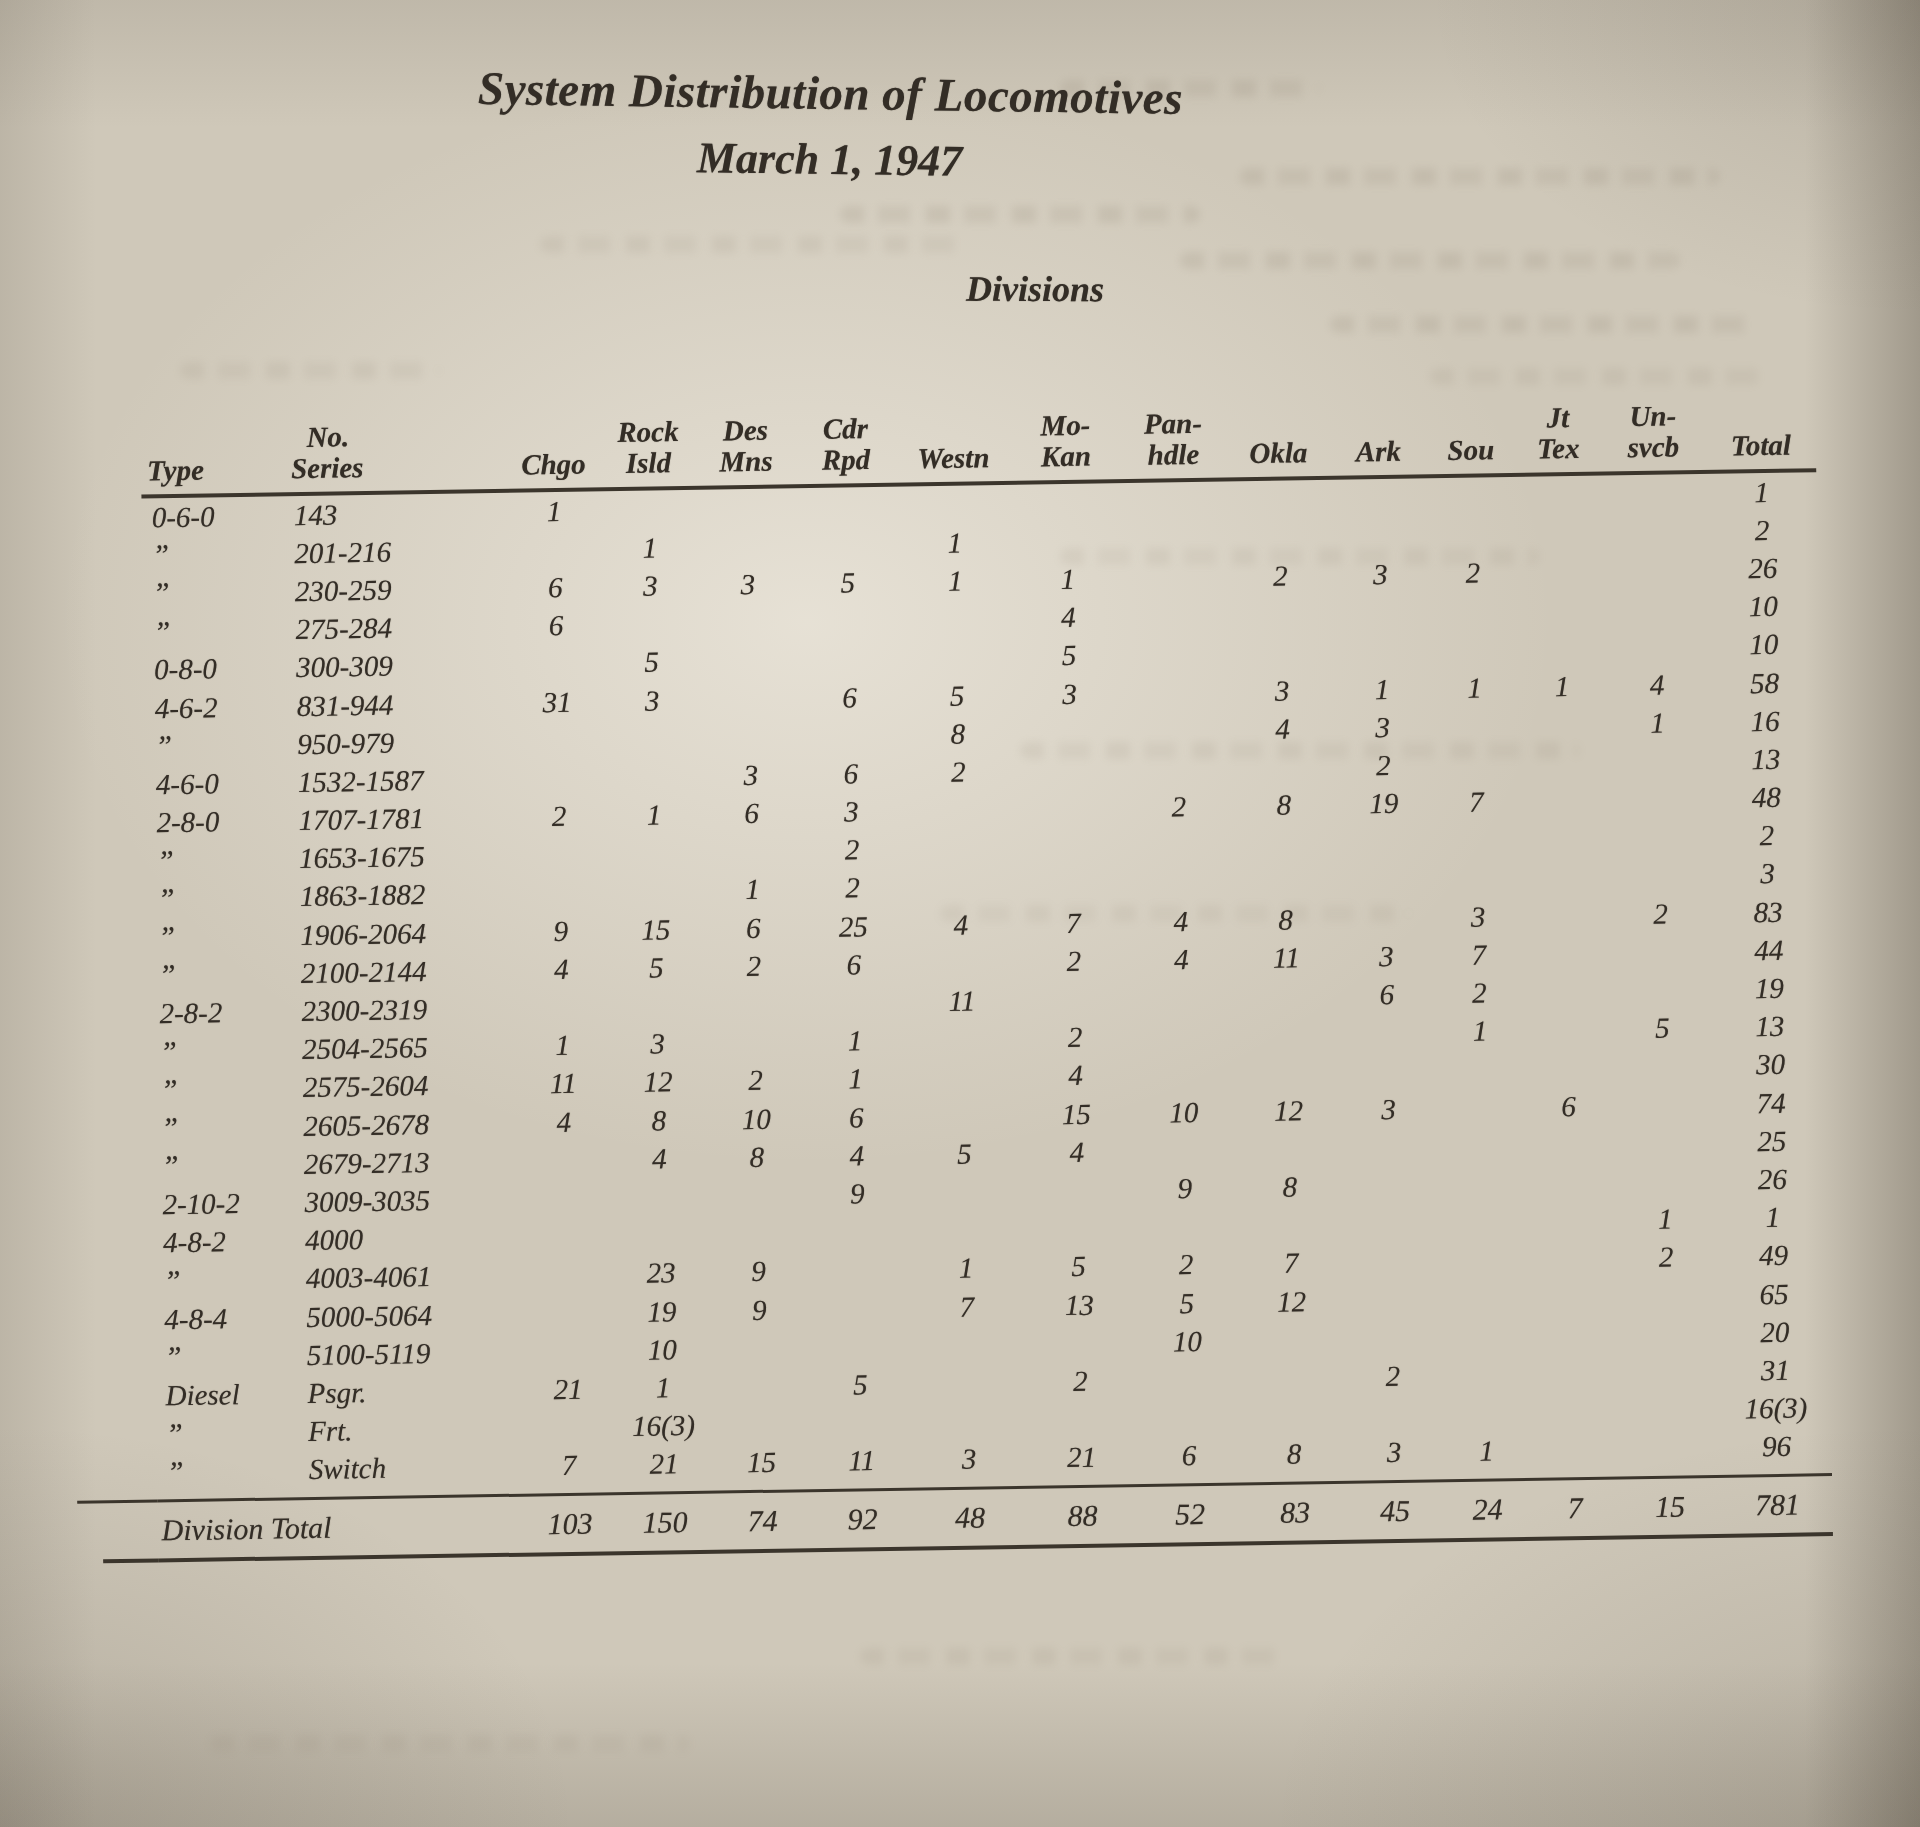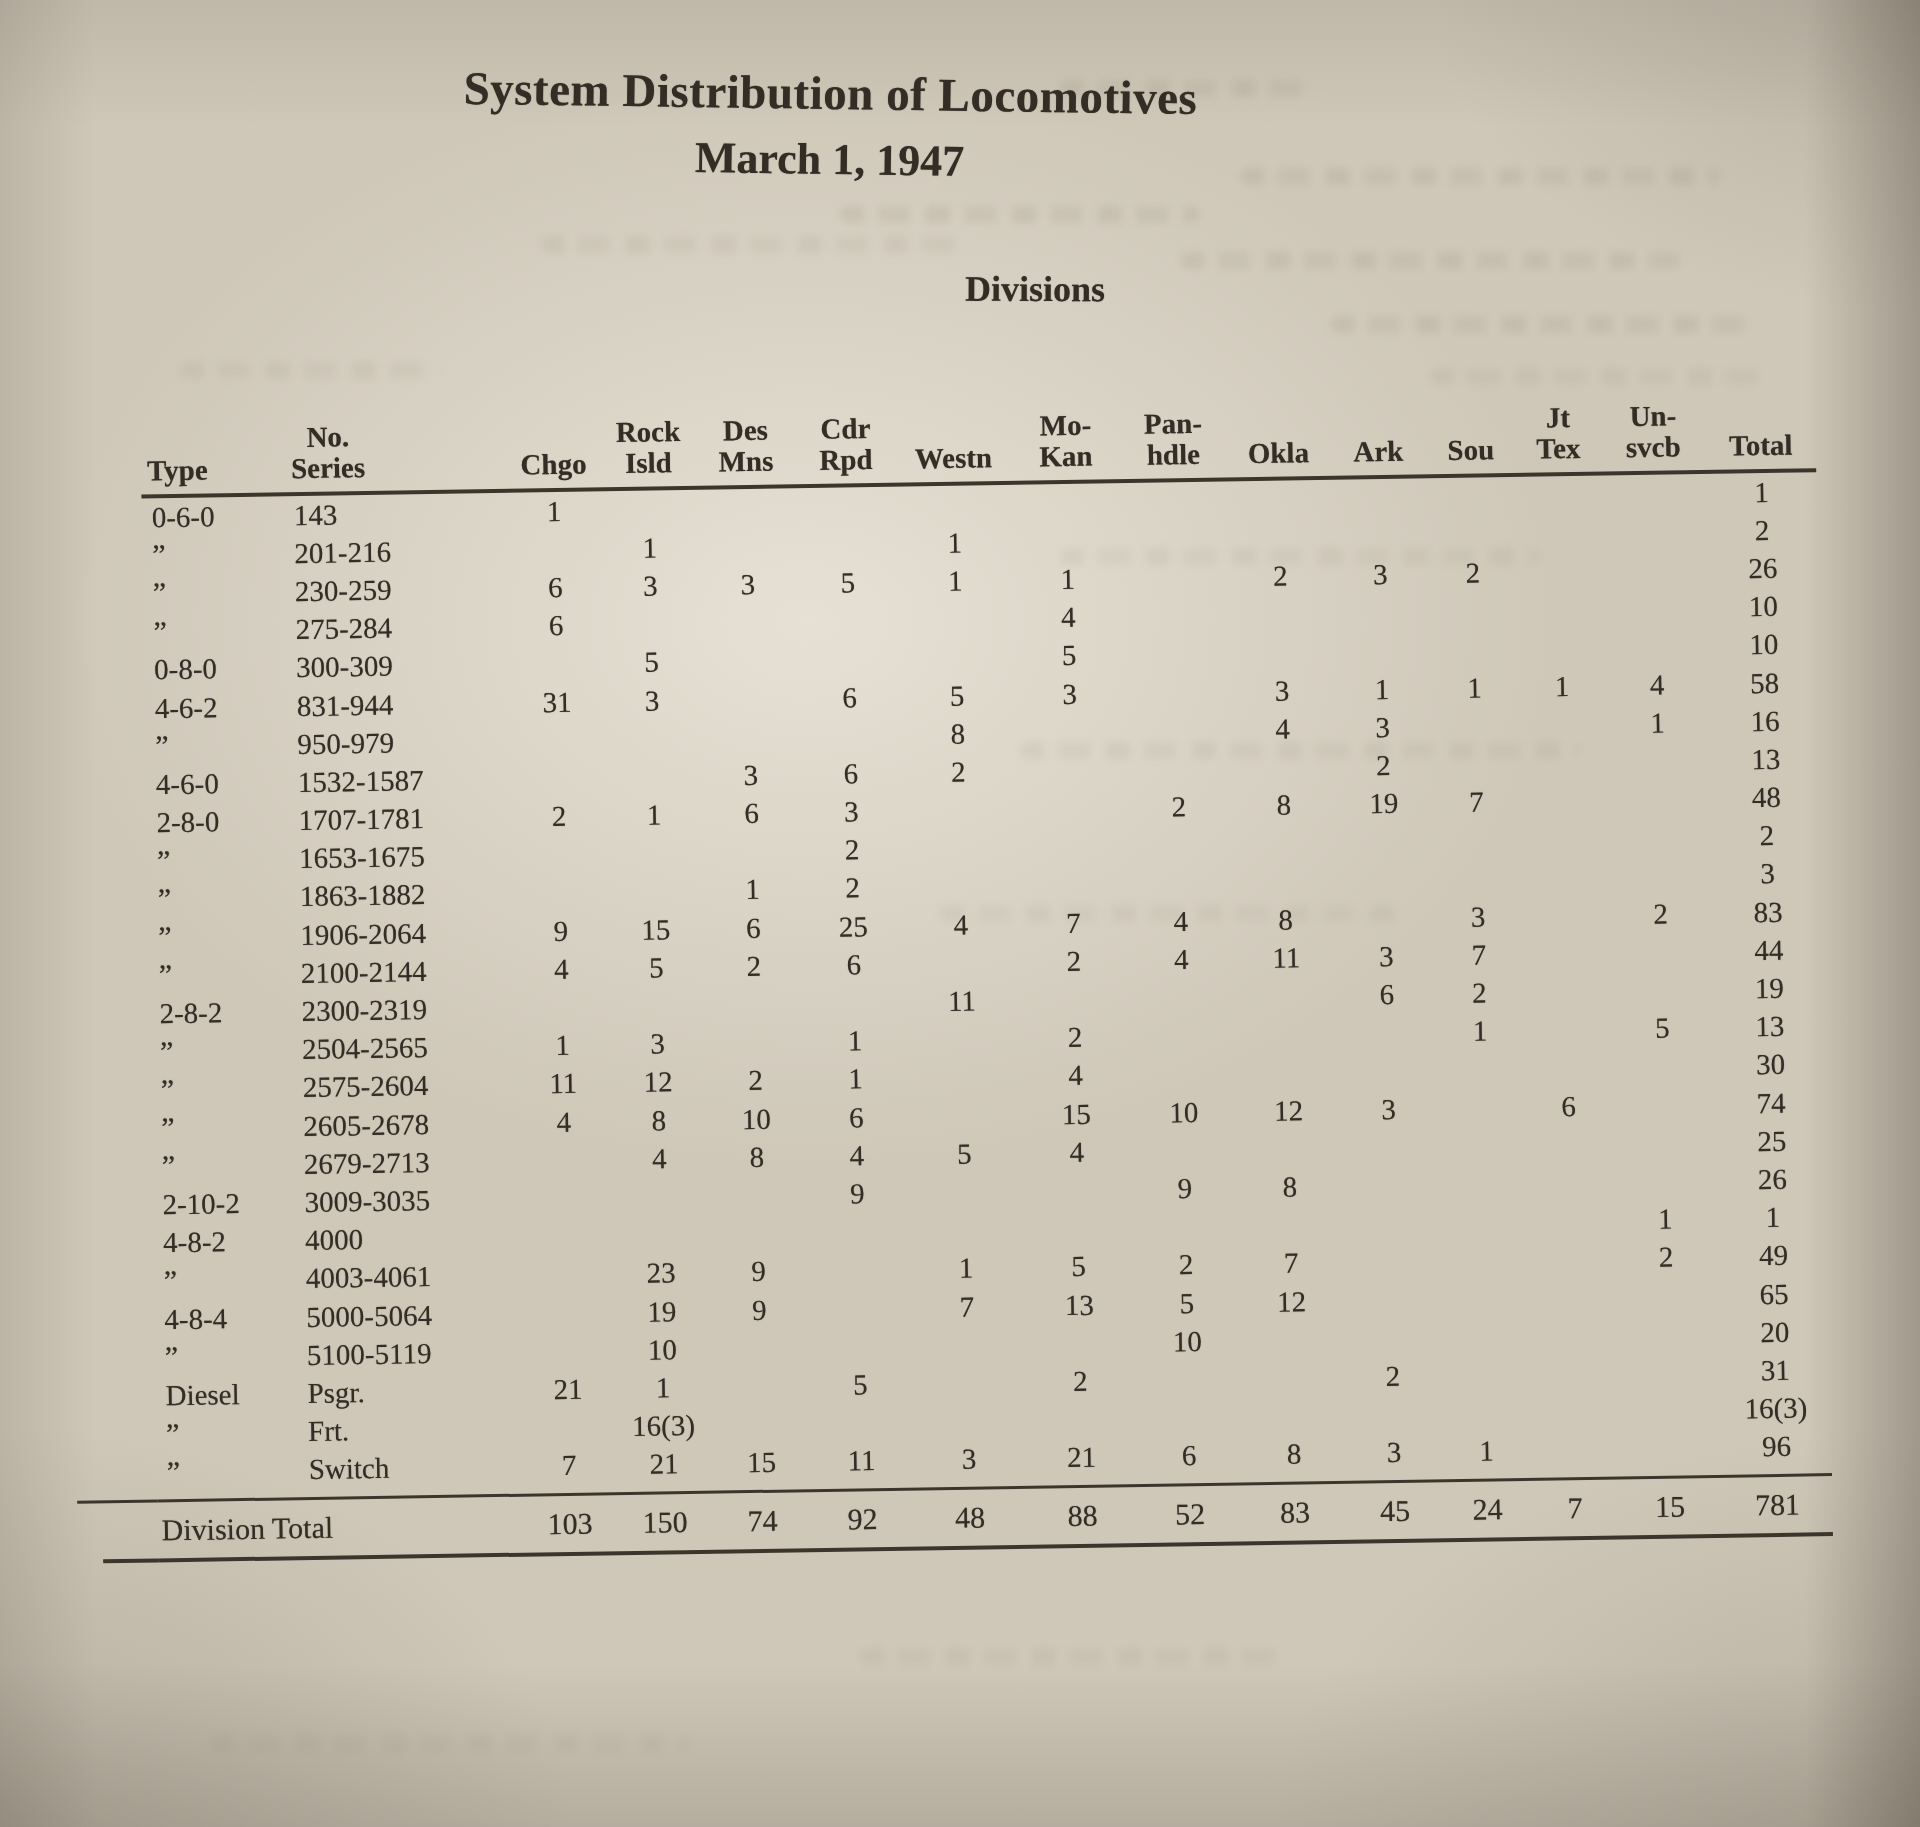--- a/index.html
+++ b/index.html
@@ -10,20 +10,21 @@
     background:
       radial-gradient(1100px 800px at 42% 34%, rgba(236,231,220,0.80), rgba(236,231,220,0) 68%),
       radial-gradient(700px 450px at 100% 0%, rgba(74,66,54,0.16), rgba(74,66,54,0) 70%),
       radial-gradient(800px 560px at 0% 100%, rgba(74,66,54,0.20), rgba(74,66,54,0) 72%),
       radial-gradient(900px 560px at 100% 100%, rgba(74,66,54,0.18), rgba(74,66,54,0) 72%),
       linear-gradient(to left, rgba(70,62,50,0.34), rgba(70,62,50,0) 6%),
       linear-gradient(to right, rgba(90,82,70,0.16), rgba(90,82,70,0) 5%),
       linear-gradient(to bottom, rgba(96,88,76,0.14), rgba(96,88,76,0) 7%),
       linear-gradient(to top, rgba(76,68,56,0.20), rgba(76,68,56,0) 9%),
       #cfc8b9;
+    font-style: italic;
   }
   .txt{ text-shadow:0 0 1px rgba(51,45,38,0.55); }
 
   
   .title-block{position:absolute;left:420px;top:66px;width:820px;text-align:center;transform:rotate(0.8deg);}
   .title-main{font-size:47px;font-weight:700;letter-spacing:0.5px;}
   .title-date{font-size:44px;font-weight:700;margin-top:14px;}
   .divisions-heading{
     position:absolute;left:885px;top:268px;width:300px;text-align:center;
     font-size:36px;font-weight:700;transform:rotate(0.3deg);

